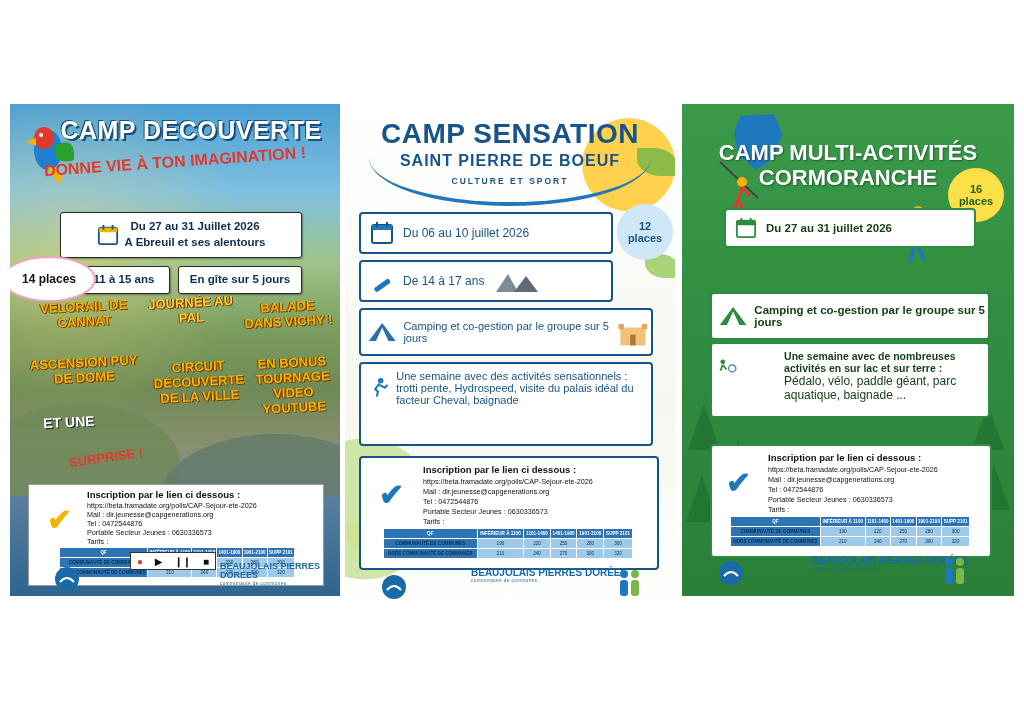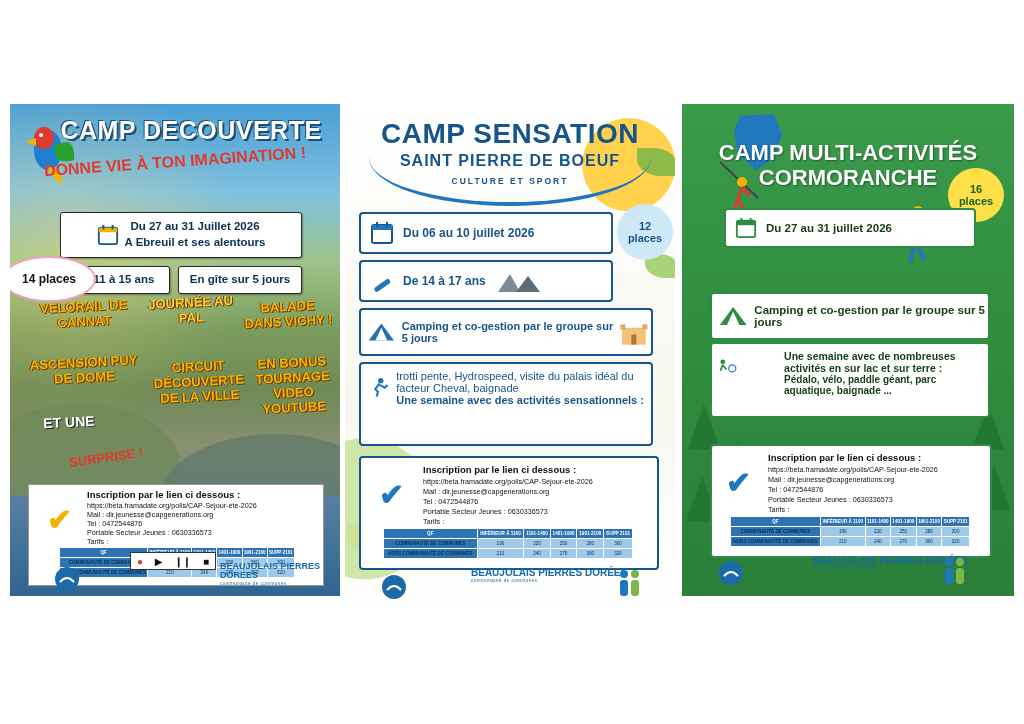--- a/index.html
+++ b/index.html
@@ -67,21 +67,21 @@
   .p2-title{position:absolute;left:6px;top:14px;width:318px;text-align:center;
     font-size:28px;font-weight:bold;color:#17548c;letter-spacing:.5px;}
   .p2-title2{position:absolute;left:6px;top:48px;width:318px;text-align:center;
     font-size:16px;font-weight:bold;color:#17548c;letter-spacing:1px;}
   .p2-title3{position:absolute;left:6px;top:72px;width:318px;text-align:center;
     font-size:8.5px;font-weight:bold;color:#17548c;letter-spacing:2px;}
   .p2-swoosh{position:absolute;left:24px;top:54px;width:282px;height:44px;border-bottom:4px solid #1f77bd;
     border-radius:0 0 50% 50%/0 0 100% 100%;}
   .bluebox{position:absolute;background:#ffffff;border:2px solid #17548c;border-radius:4px;
     display:flex;align-items:center;}
-  .bb-text{font-size:12px;font-weight:bold;color:#17548c;}
+  .bb-text{font-size:12px;font-weight:normal;color:#17548c;}
   #p2-b1{left:14px;top:108px;width:250px;height:38px;}
   #p2-b2{left:14px;top:156px;width:250px;height:38px;}
   #p2-b3{left:14px;top:204px;width:290px;height:44px;}
   #p2-b4{left:14px;top:258px;width:290px;height:80px;align-items:flex-start;}
   #p2-places{position:absolute;left:272px;top:100px;width:56px;height:56px;border-radius:50%;
     background:#cfe8f8;display:flex;flex-direction:column;align-items:center;justify-content:center;
     font-size:11px;font-weight:bold;color:#17548c;line-height:1.1;}
   .icon-cal{width:26px;height:24px;flex:0 0 26px;}
   .icon-marker{width:26px;height:24px;flex:0 0 26px;}
 
@@ -270,22 +270,22 @@
       </svg>
     </div>
 
     <div class="bluebox" id="p2-b4">
       <svg width="34" height="30" viewBox="0 0 34 30" style="margin:8px 6px 0 6px">
         <circle cx="20" cy="6" r="4" fill="#1f77bd"></circle>
         <path d="M18 10 L12 18 L16 22 L14 29" stroke="#1f77bd" stroke-width="3" fill="none"></path>
         <path d="M18 12 L26 16 L30 12" stroke="#1f77bd" stroke-width="3" fill="none"></path>
       </svg>
       <div style="padding:6px 6px 0 0">
+        <div class="bb-text" style="font-size:11px">Une semaine avec des activités sensationnels :</div>
         <div class="bb-text" style="font-size:11px;font-weight:normal">trotti pente, Hydrospeed, visite du palais idéal du facteur Cheval, baignade</div>
-        <div class="bb-text" style="font-size:11px">Une semaine avec des activités sensationnels :</div>
       </div>
     </div>
 
     <div class="info-panel" style="left:14px;top:352px;width:296px;height:110px;border:2px solid #17548c;border-radius:4px;">
       <div style="position:absolute;left:62px;top:6px;" class="info-title">Inscription par le lien ci dessous :</div>
       <div style="position:absolute;left:62px;top:19px;" class="info-line">https://beta.framadate.org/polls/CAP-Sejour-ete-2026</div>
       <div style="position:absolute;left:62px;top:29px;" class="info-line">Mail : dir.jeunesse@capgenerations.org</div>
       <div style="position:absolute;left:62px;top:39px;" class="info-line">Tel : 0472544876</div>
       <div style="position:absolute;left:62px;top:49px;" class="info-line">Portable Secteur Jeunes : 0630336573</div>
       <div style="position:absolute;left:62px;top:59px;" class="info-line">Tarifs :</div>
@@ -392,21 +392,21 @@
     </div>
 
     <div class="gbox" id="p3-b4">
       <svg width="32" height="28" viewBox="0 0 32 28" style="margin:8px 4px 0 6px">
         <circle cx="8" cy="7" r="4" fill="#2e8b3f"></circle>
           <path d="M8 12 L4 22 M8 12 L14 20" stroke="#2e8b3f" stroke-width="3" fill="none"></path>
         <circle cx="24" cy="18" r="6" stroke="#1f77bd" stroke-width="2" fill="none"></circle>
       </svg>
       <div style="padding:6px 6px 0 0">
         <div class="gb-text" style="font-size:10.5px">Une semaine avec de nombreuses activités en sur lac et sur terre :</div>
-        <div class="gb-text" style="font-size:10px;font-weight:bold">Pédalo, vélo, paddle géant, parc aquatique, baignade ...</div>
+        <div class="gb-text" style="font-size:12px;font-weight:normal">Pédalo, vélo, paddle géant, parc aquatique, baignade ...</div>
       </div>
     </div>
 
     <div class="info-panel" style="left:28px;top:340px;width:278px;height:110px;border:2px solid #2e8b3f;border-radius:4px;">
       <div style="position:absolute;left:56px;top:6px;" class="info-title">Inscription par le lien ci dessous :</div>
       <div style="position:absolute;left:56px;top:19px;" class="info-line">https://beta.framadate.org/polls/CAP-Sejour-ete-2026</div>
       <div style="position:absolute;left:56px;top:29px;" class="info-line">Mail : dir.jeunesse@capgenerations.org</div>
       <div style="position:absolute;left:56px;top:39px;" class="info-line">Tel : 0472544876</div>
       <div style="position:absolute;left:56px;top:49px;" class="info-line">Portable Secteur Jeunes : 0630336573</div>
       <div style="position:absolute;left:56px;top:59px;" class="info-line">Tarifs :</div>

